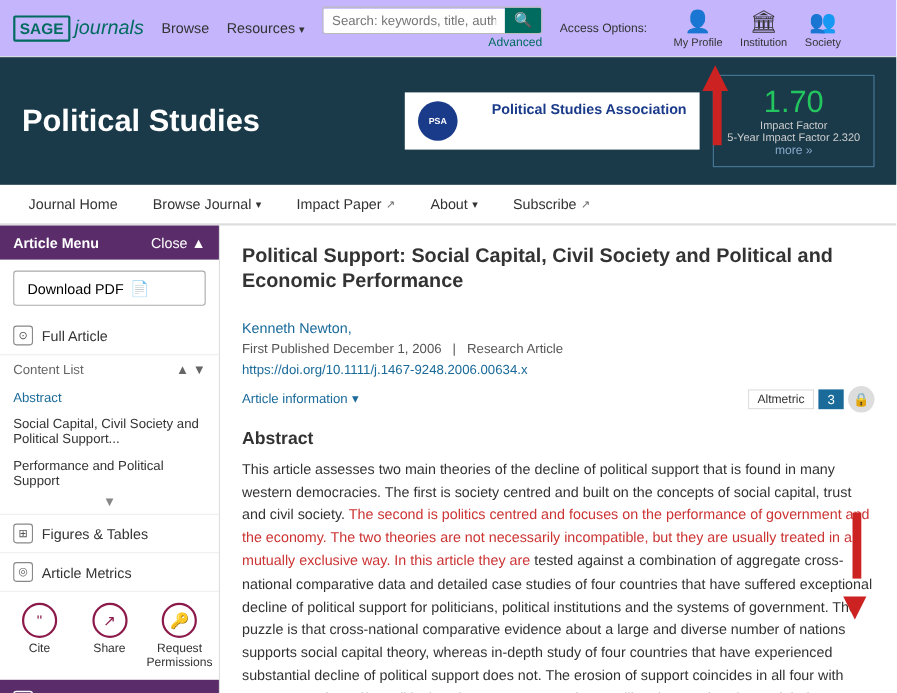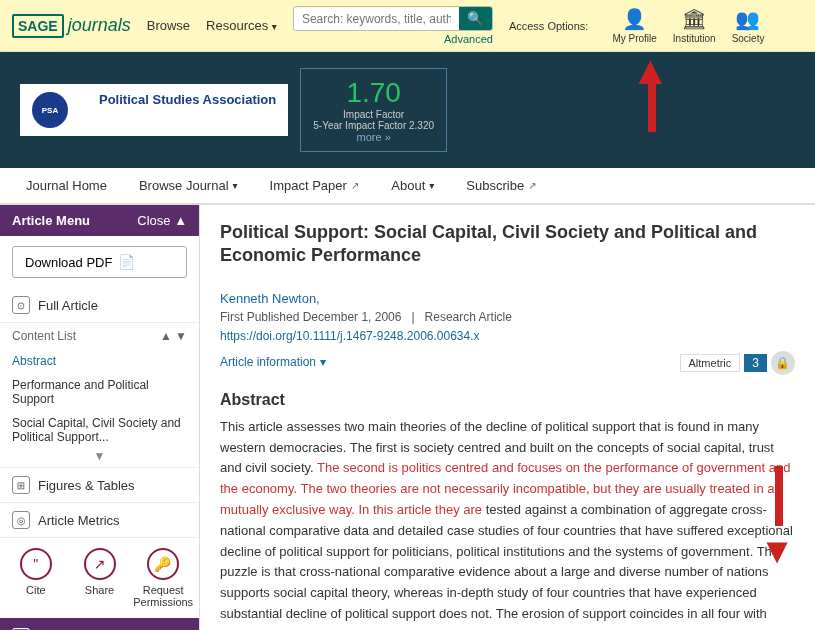--- a/index.html
+++ b/index.html
@@ -1,20 +1,20 @@
 <!DOCTYPE html>
 <html><head>
   <meta charset="utf-8">
   <style>
     * { box-sizing: border-box; margin: 0; padding: 0; }
     body { font-family: Arial, sans-serif; font-size: 13px; color: #333; background: #fff; width: 815px; }
 
     
     .top-nav {
-      background: #fef9c3;
+      background: #c4b5fd;
       border-bottom: 1px solid #ddd;
       display: flex;
       align-items: center;
       padding: 6px 12px;
       gap: 16px;
     }
     .logo-area { display: flex; align-items: center; gap: 4px; }
     .logo-sage { font-size: 14px; font-weight: bold; color: #006b5e; border: 2px solid #006b5e; padding: 2px 4px; border-radius: 2px; }
     .logo-journals { font-size: 18px; color: #006b5e; font-style: italic; }
     .nav-links { display: flex; align-items: center; gap: 16px; font-size: 13px; }
@@ -287,20 +287,21 @@
       <span>Society</span>
     </div>
   </div>
 </div>
 
 <div class="journal-header">
 
   <div class="up-arrow" style="position:absolute; right:145px; top:-4px; color:#cc2222; font-size:40px; z-index:10;">▲</div>
   <div style="position:absolute; right:159px; top:30px; color:#cc2222; font-size:14px; z-index:10; width:8px; height:50px; background:#cc2222;"></div>
 
+  <div class="journal-title">Political Studies</div>
   <div class="journal-right">
     <div class="association-box">
       <div class="assoc-logo">
         <span>PSA</span>
       </div>
       <div>
         <div style="font-weight:bold; font-size:13px; color:#1a3a8a;padding-left:11px;">Political Studies Association</div>
       </div>
     </div>
     <div class="impact-box">
@@ -354,22 +355,22 @@
       <span class="circle-icon">⊙</span>
       <span>Full Article</span>
     </div>
 
     <div class="content-list-header">
       <span>Content List</span>
       <span>▲ ▼</span>
     </div>
 
     <div class="content-list-item active">Abstract</div>
+    <div class="content-list-item">Social Capital, Civil Society and Political Support...</div>
     <div class="content-list-item">Performance and Political Support</div>
-    <div class="content-list-item">Social Capital, Civil Society and Political Support...</div>
     <div style="display:flex; justify-content:center; margin-bottom:4px;">
       <span style="font-size:12px; color:#888;">▼</span>
     </div>
 
     <div class="sidebar-section">
       <span class="circle-icon">⊞</span>
       <span>Figures &amp; Tables</span>
     </div>
     <div class="sidebar-section">
       <span class="circle-icon">◎</span>

